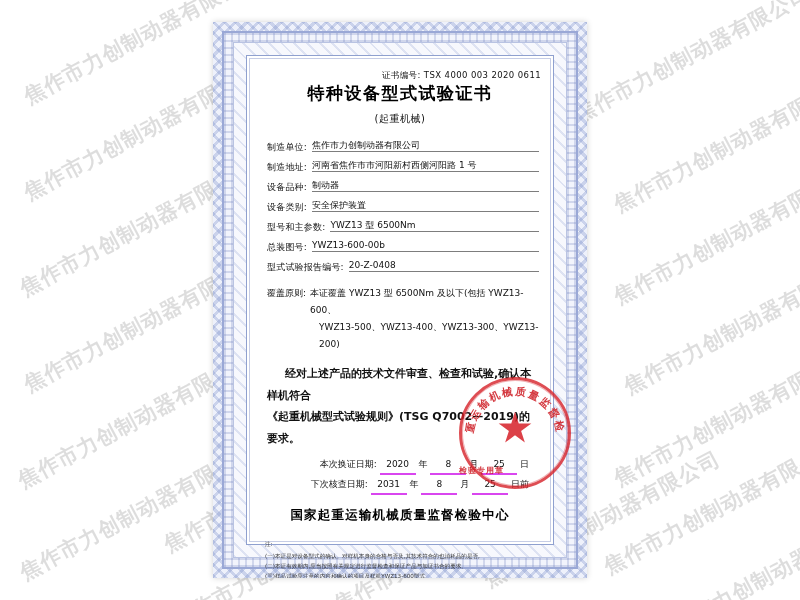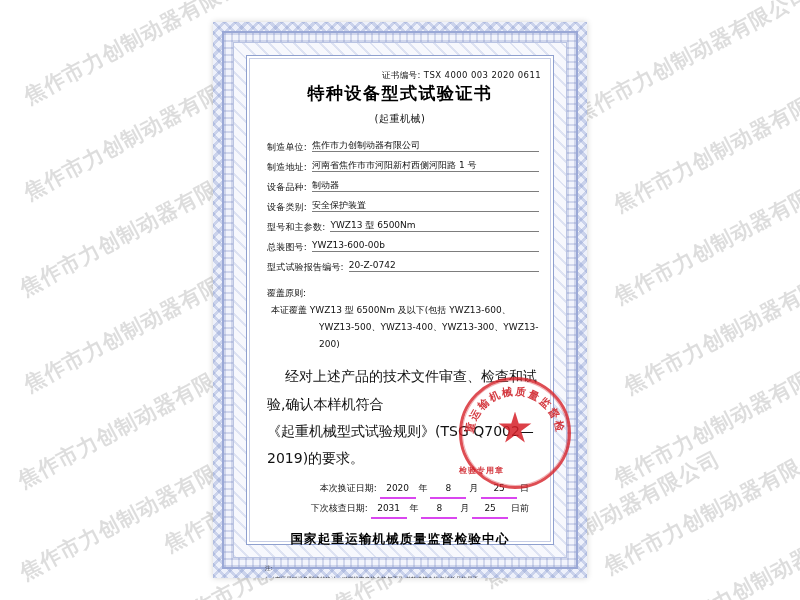--- a/index.html
+++ b/index.html
@@ -120,31 +120,32 @@
     white-space:nowrap;
     overflow:hidden;
   }
 
   .coverage{
     margin:13px 8px 0 14px;
     font-size:9px;
     line-height:1.9;
     color:#111;
   }
-  .coverage .cov-line{display:flex;flex-direction:column;}
+  .coverage .cov-line{display:flex;}
   .coverage .cov-label{white-space:nowrap;}
   .coverage .cov-text{margin-left:4px;}
   .coverage .cov-cont{margin-left:52px;}
 
   .statement{
     margin:10px 10px 0 14px;
-    font-size:14px;
+    font-size:11px;
     line-height:1.95;
     text-indent:18px;
     color:#111;
+    font-weight:bold;
   }
   .statement .l2{text-indent:0;}
 
   .dates{
     margin:6px 18px 0 0;
     font-size:9px;
     text-align:right;
     line-height:2.0;
     color:#111;
   }
@@ -274,21 +275,21 @@
       <div class="frow">
         <span class="flabel">型号和主参数:</span>
         <span class="fvalue">YWZ13 型 6500Nm</span>
       </div>
       <div class="frow">
         <span class="flabel">总装图号:</span>
         <span class="fvalue">YWZ13-600-00b</span>
       </div>
       <div class="frow">
         <span class="flabel">型式试验报告编号:</span>
-        <span class="fvalue">20-Z-0742</span>
+        <span class="fvalue">20-Z-0408</span>
       </div>
     </div>
 
     <div class="coverage">
       <div class="cov-line">
         <span class="cov-label">覆盖原则:</span>
         <span class="cov-text">本证覆盖 YWZ13 型 6500Nm 及以下(包括 YWZ13-600、</span>
       </div>
       <div class="cov-cont">YWZ13-500、YWZ13-400、YWZ13-300、YWZ13-200)</div>
     </div>

